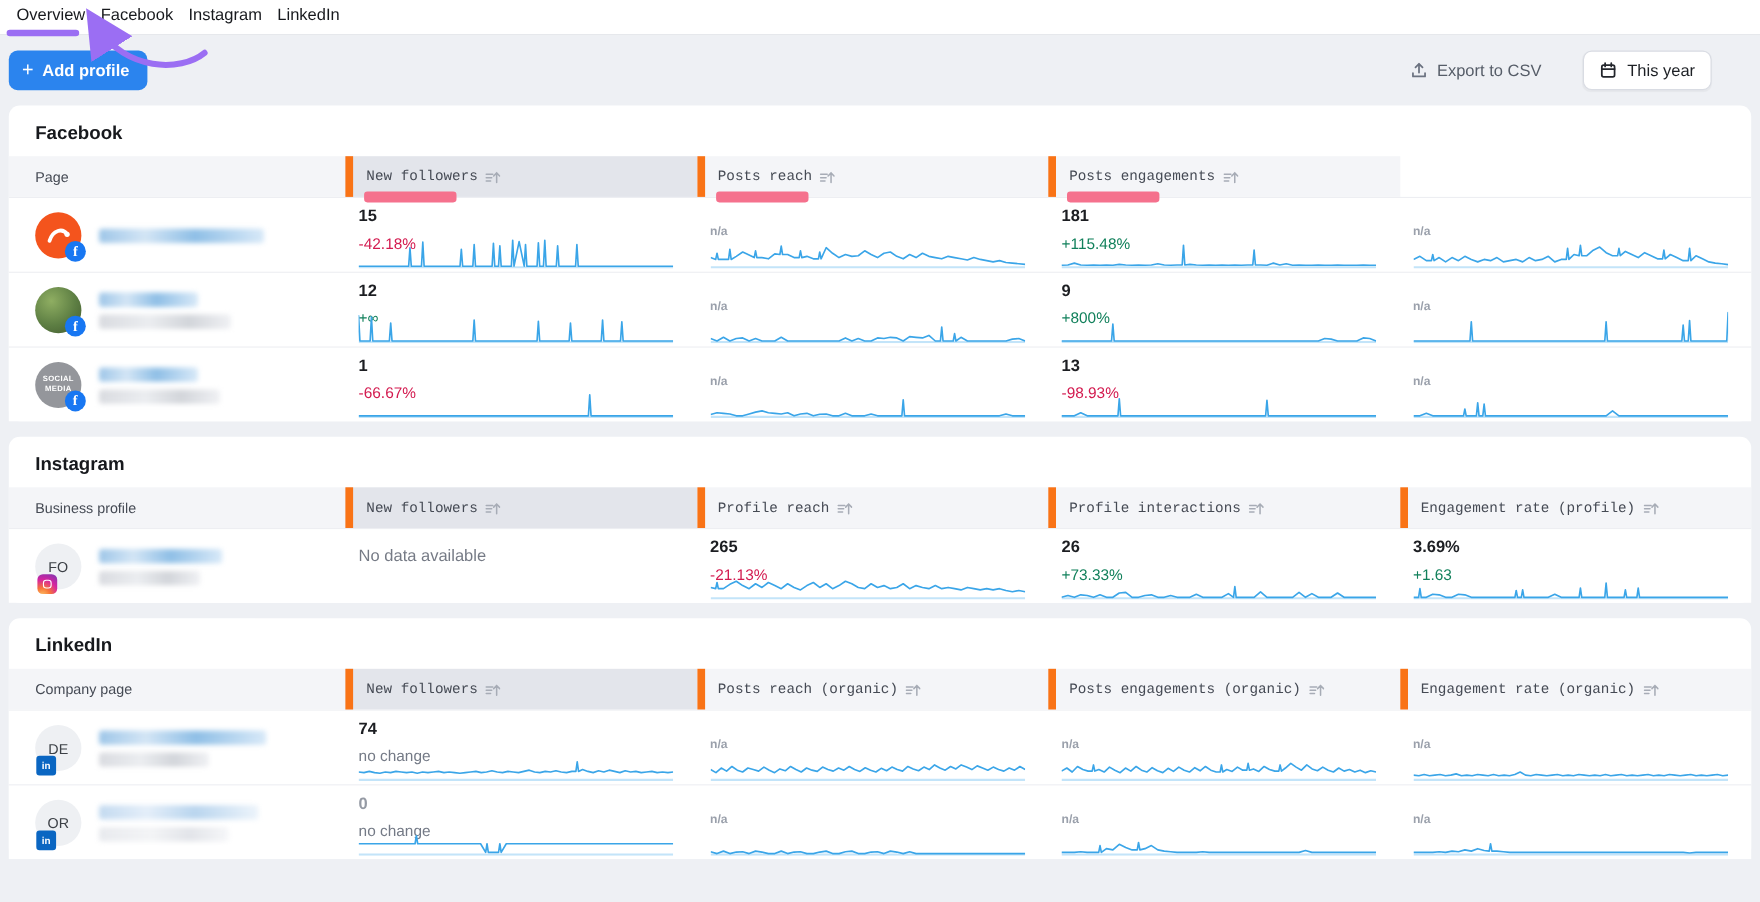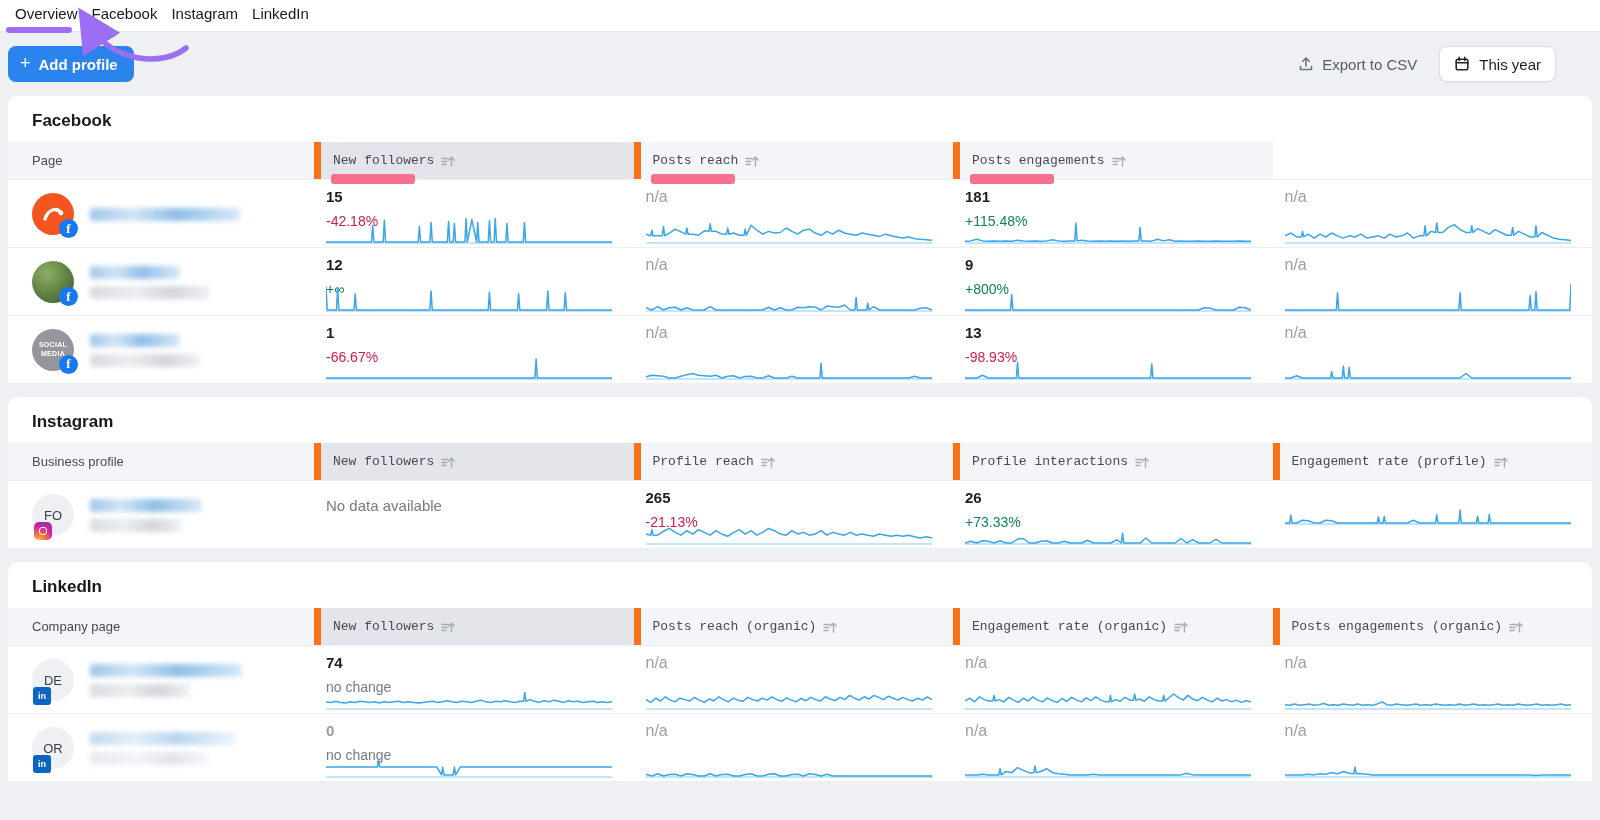--- a/index.html
+++ b/index.html
@@ -15,21 +15,21 @@
   .tab-underline { position:absolute; left:6px; top:27px; width:66px; height:6px;
                    border-radius:3px; z-index:5; }
   .annot-arrow { position:absolute; left:74px; top:12px; z-index:5; overflow:visible; pointer-events:none; }
   
   .toolbar { display:flex; justify-content:space-between; align-items:center;
              padding:14px 44px 14px 8px; }
   .btn-add { background:#2b84ee; color:#fff; border:none; border-radius:8px; height:36px;
              padding:0 16px 0 12px; font-size:15px; font-weight:700; display:flex;
              align-items:center; gap:8px; cursor:pointer; font-family:inherit; }
   .btn-add .plus { font-size:18px; font-weight:400; line-height:1; margin-top:-2px; }
-  .toolbar-right { display:flex; gap:22px; }
+  .toolbar-right { display:flex; gap:38px; }
   .btn-export { background:none; border:none; font-size:15px; color:#565d68; display:flex;
                 align-items:center; gap:8px; cursor:pointer; font-family:inherit; }
   .btn-period { background:#fff; border:1px solid #d9dce3; border-radius:8px; height:36px;
                 padding:0 14px; font-size:15px; color:#1d2025; display:flex; align-items:center;
                 gap:9px; cursor:pointer; font-family:inherit; box-shadow:0 1px 1px rgba(20,24,34,.04); }
   
   .card { background:#fff; border-radius:10px; margin:0 8px 14px 8px; overflow:visible; }
   .card h2 { font-size:17px; font-weight:700; color:#17191d; padding:15px 24px 11px 24px; }
   .grid { display:grid; grid-template-columns:306px 1fr 1fr 1fr 1fr; }
   .thead .th { background:#f4f5f8; font-size:13px; color:#454a54; padding:11px 12px;
@@ -68,21 +68,21 @@
   .tone-gray { background:linear-gradient(90deg,#d9dbe0,#ebedf0 38%,#d2d5da 68%,#f0f1f4); }
   .tone-gray-light { background:linear-gradient(90deg,#e8eaee,#f3f4f6 40%,#e2e4e9 70%,#f6f7f9); }
   
   .vline { display:flex; align-items:baseline; gap:8px; height:20px;flex-direction:column; }
   .val { font-size:15px; font-weight:700; color:#1c1e22; }
   .val.muted { color:#959aa4; }
   .chg { font-size:14px; }
   .chg.up { color:#11805b; }
   .chg.down { color:#d31a4f; }
   .chg.neutral { color:#747a86; }
-  .na { font-size:16px; color:#9aa0ab; font-weight:400; }
+  .na { font-size:11px; color:#9aa0ab; font-weight:700;margin-top:17px; }
   .nodata { font-size:15px; color:#757a85; padding-top:8px; }
   .spark { display:block; margin-top:2px; }
 </style>
 </head>
 <body>
 
 <div class="tabbar">
   <div id="tab-list" style="display:flex;text-align:right;">
       <div class="tab active">Overview</div>
       <div class="tab">Facebook</div>
@@ -384,20 +384,24 @@
           <div class="vline">
             <span class="val">26</span>
             <span class="chg up">+73.33%</span>
           </div>
           <svg width="286" height="34" class="spark">
             <line x1="0" y1="33" x2="286" y2="33" stroke="#c3e4f9" stroke-width="2"></line>
             <polyline points="0,32 5.836734693877551,30.32 11.673469387755102,32 17.51020408163265,29.759999999999998 23.346938775510203,30.32 29.183673469387756,32 35.0204081632653,29.759999999999998 40.857142857142854,32 46.69387755102041,32 52.53061224489796,28.08 58.36734693877551,27.52 64.20408163265306,32 70.0408163265306,32 75.87755102040816,30.32 81.71428571428571,29.759999999999998 87.55102040816327,32 93.38775510204081,32 99.22448979591836,30.32 105.06122448979592,32 110.89795918367346,32 116.73469387755102,32 122.57142857142857,29.2 128.40816326530611,32 134.24489795918367,32 140.0816326530612,32 145.91836734693877,32 151.75510204081633,28.64 156.3918367346939,32 157.59183673469389,22.200000000000003 158.79183673469387,32 163.42857142857142,32 169.26530612244898,32 175.10204081632654,32 180.93877551020407,26.96 186.77551020408163,32 192.6122448979592,32 198.44897959183672,32 204.28571428571428,32 210.12244897959184,32 215.95918367346937,27.52 221.79591836734693,32 227.6326530612245,28.64 233.46938775510205,32 239.30612244897958,32 245.14285714285714,32 250.9795918367347,28.08 256.81632653061223,32 262.65306122448976,32 268.48979591836735,32 274.3265306122449,32 280.1632653061224,32 286,32" fill="none" stroke="#3aa5e8" stroke-width="1.5" stroke-linejoin="round"></polyline>
           </svg>
         </div>
         <div class="td metric">
+          <div class="vline">
+            <span class="val">3.69%</span>
+            <span class="chg up">+1.63</span>
+          </div>
           <svg width="286" height="34" class="spark">
             <line x1="0" y1="33" x2="286" y2="33" stroke="#c3e4f9" stroke-width="2"></line>
             <polyline points="0,32 4.636734693877551,32 5.836734693877551,24.16 7.036734693877551,32 11.673469387755102,32 17.51020408163265,29.2 23.346938775510203,29.759999999999998 29.183673469387756,32 35.0204081632653,32 40.857142857142854,29.2 46.69387755102041,29.759999999999998 52.53061224489796,32 58.36734693877551,32 64.20408163265306,32 70.0408163265306,32 75.87755102040816,32 81.71428571428571,32 87.55102040816327,32 92.18775510204081,32 93.38775510204081,25.84 94.58775510204082,32 98.02448979591836,32 99.22448979591836,25.28 100.42448979591836,32 105.06122448979592,32 110.89795918367346,32 116.73469387755102,32 122.57142857142857,32 128.40816326530611,29.2 134.24489795918367,32 140.0816326530612,32 145.91836734693877,32 150.55510204081634,32 151.75510204081633,23.6 152.9551020408163,32 157.59183673469389,32 163.42857142857142,32 169.26530612244898,32 173.90204081632655,32 175.10204081632654,19.119999999999997 176.30204081632652,32 180.93877551020407,32 186.77551020408163,32 191.4122448979592,32 192.6122448979592,25.28 193.81224489795918,32 198.44897959183672,32 203.0857142857143,32 204.28571428571428,23.6 205.48571428571427,32 210.12244897959184,32 215.95918367346937,32 221.79591836734693,32 227.6326530612245,32 233.46938775510205,32 239.30612244897958,32 245.14285714285714,32 250.9795918367347,32 256.81632653061223,32 262.65306122448976,32 268.48979591836735,32 274.3265306122449,32 280.1632653061224,32 286,32" fill="none" stroke="#3aa5e8" stroke-width="1.5" stroke-linejoin="round"></polyline>
           </svg>
         </div>
       </div>
     </section>
     <section class="card">
       <h2>LinkedIn</h2>
       <div class="thead grid">
@@ -414,30 +418,30 @@
         <div class="th metric">
           <span>Posts reach (organic)</span>
           <svg width="14" height="13" viewBox="0 0 14 13" class="sort-ic">
             <g stroke="#a7acb6" stroke-width="1.4" fill="none" stroke-linecap="round">
               <path d="M1 3.5 H7 M1 6.5 H6 M1 9.5 H5"></path>
               <path d="M10.5 11 V2.5 M7.8 5 L10.5 2.2 L13.2 5"></path>
             </g>
           </svg>
         </div>
         <div class="th metric">
+          <span>Posts engagements (organic)</span>
+          <svg width="14" height="13" viewBox="0 0 14 13" class="sort-ic">
+            <g stroke="#a7acb6" stroke-width="1.4" fill="none" stroke-linecap="round">
+              <path d="M1 3.5 H7 M1 6.5 H6 M1 9.5 H5"></path>
+              <path d="M10.5 11 V2.5 M7.8 5 L10.5 2.2 L13.2 5"></path>
+            </g>
+          </svg>
+        </div>
+        <div class="th metric">
           <span>Engagement rate (organic)</span>
-          <svg width="14" height="13" viewBox="0 0 14 13" class="sort-ic">
-            <g stroke="#a7acb6" stroke-width="1.4" fill="none" stroke-linecap="round">
-              <path d="M1 3.5 H7 M1 6.5 H6 M1 9.5 H5"></path>
-              <path d="M10.5 11 V2.5 M7.8 5 L10.5 2.2 L13.2 5"></path>
-            </g>
-          </svg>
-        </div>
-        <div class="th metric">
-          <span>Posts engagements (organic)</span>
           <svg width="14" height="13" viewBox="0 0 14 13" class="sort-ic">
             <g stroke="#a7acb6" stroke-width="1.4" fill="none" stroke-linecap="round">
               <path d="M1 3.5 H7 M1 6.5 H6 M1 9.5 H5"></path>
               <path d="M10.5 11 V2.5 M7.8 5 L10.5 2.2 L13.2 5"></path>
             </g>
           </svg>
         </div>
       </div>
       <div class="trow grid">
         <div class="td entity">

